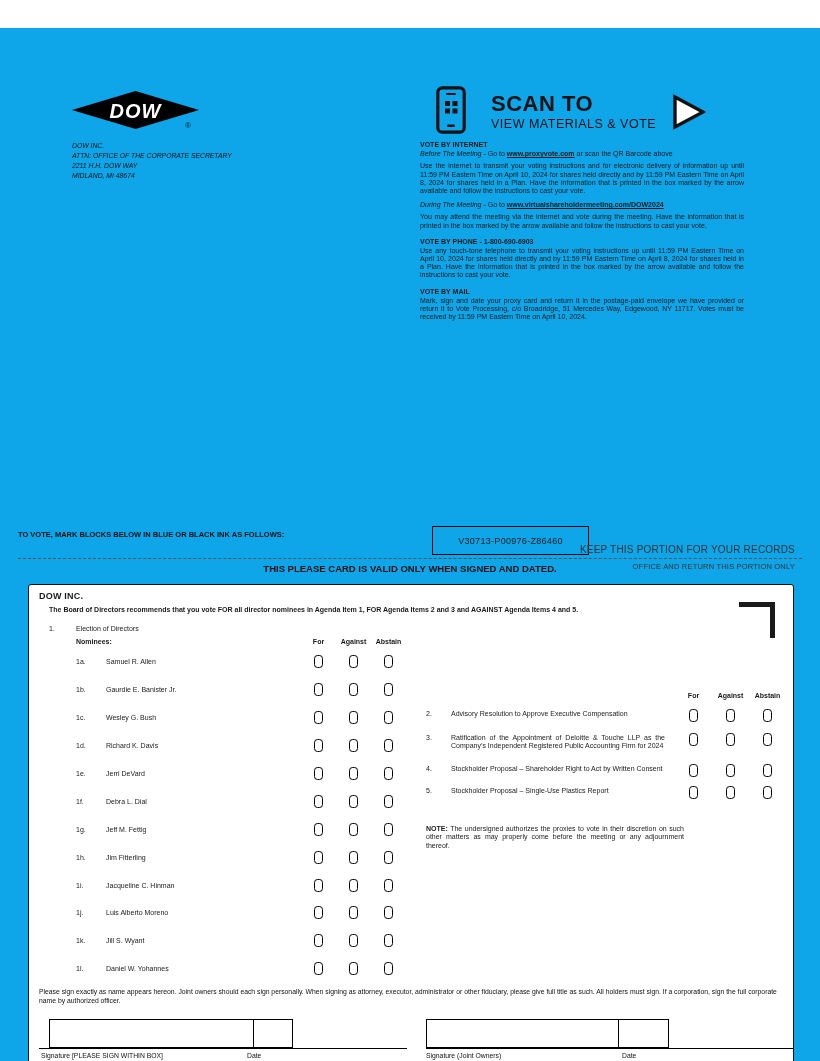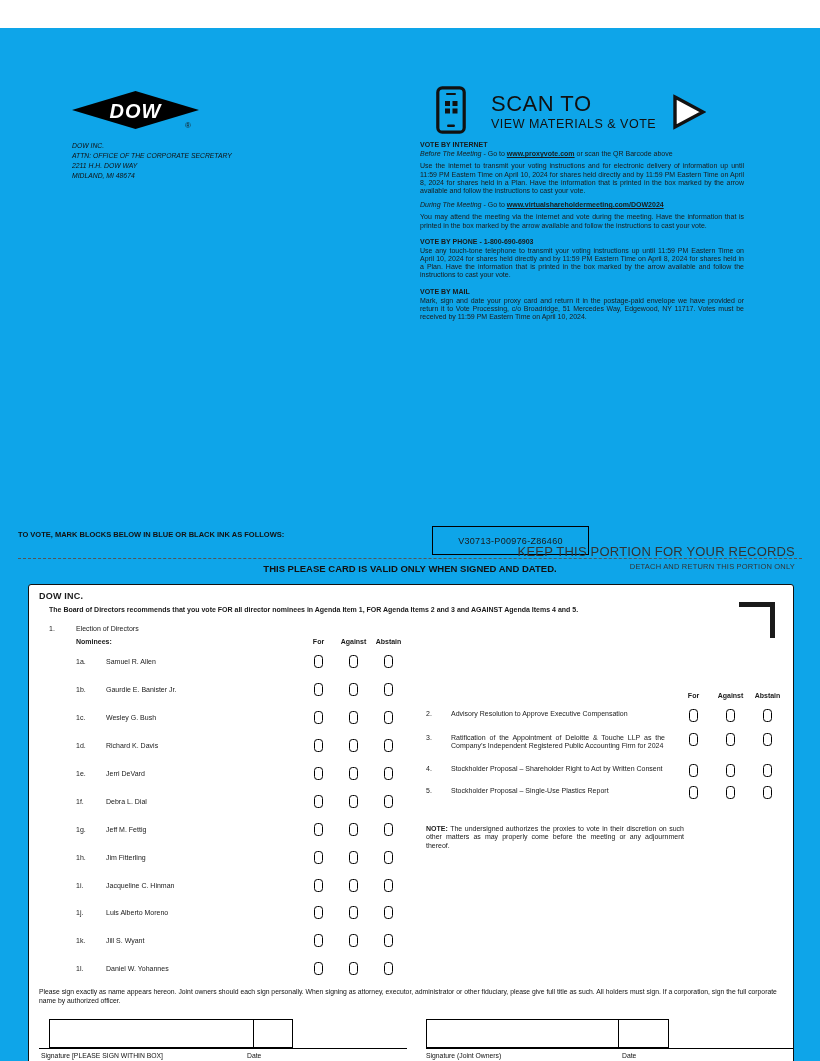--- a/index.html
+++ b/index.html
@@ -7,40 +7,40 @@
   body { font-family:"Liberation Sans", sans-serif; color:#1a1a1a; }
   .page { position:relative; width:820px; height:1061px; background:#0ea5e9; overflow:hidden;margin-top:28px; }
 
   
   .logo { position:absolute; left:72px; top:63px; width:145px; }
   .logo .reg { position:absolute; left:113px; top:30px; font-size:8px; }
   .address { position:absolute; left:72px; top:113px; font-size:6.8px; font-style:italic; line-height:1.45; color:#111; }
 
   .scan { position:absolute; left:436px; top:58px; display:flex; align-items:center; }
   .scan-text { margin-left:25px; }
-  .scan-title { font-size:22px; font-weight:normal; letter-spacing:.5px; line-height:1; color:#111; }
+  .scan-title { font-size:22px; font-weight:bold; letter-spacing:.5px; line-height:1; color:#111; }
   .scan-sub { font-size:12.5px; font-weight:normal; letter-spacing:.5px; margin-top:2px; color:#111; }
   .tri-icon { margin-left:16px; display:inline-flex; }
 
   
   .instructions { position:absolute; left:420px; top:113px; width:324px; font-size:7px; line-height:1.17; color:#1a1a1a; }
   .ins-h { font-weight:bold; }
   .ins-p { margin-top:4px; text-align:justify; }
   .ins-line { margin-top:1px; }
   .sp6 { margin-top:6px; }
   .sp8 { margin-top:8px; }
   .tight { margin-top:1px; }
   .ital { font-style:italic; }
   .lnk { font-weight:bold; text-decoration:underline; color:inherit; cursor:pointer; }
 
   
   .mark-instruction { position:absolute; left:18px; top:502px; font-size:7.5px; font-weight:bold; color:#111; }
   .control-box { position:absolute; left:432px; top:498px; width:157px; height:29px; border:1.2px solid #000;
                  display:flex; align-items:center; justify-content:center; font-size:9px; letter-spacing:.3px;text-align:right; }
-  .keep-text { position:absolute; right:25px; top:516px; font-size:13px; color:#333; letter-spacing:.2px; }
+  .keep-text { position:absolute; right:25px; top:516px; font-size:10px; color:#333; letter-spacing:.2px; }
   .dashed { position:absolute; left:18px; right:18px; top:530px; border-top:1.6px dashed #555; height:0; }
   .valid-text { position:absolute; left:0; top:535px; width:100%; text-align:center; font-weight:bold; font-size:9.5px; color:#111; }
   .detach-text { position:absolute; right:25px; top:534px; font-size:7.5px; color:#333; letter-spacing:.2px; }
 
   
   .card { position:absolute; left:28px; top:556px; width:766px; height:484px; border:1.6px solid #111; border-radius:3px; background:#fff; }
   .company { position:absolute; left:10px; top:6px; font-size:9px; font-weight:bold; letter-spacing:.2px; }
   .recommendation { position:absolute; left:20px; top:21px; width:700px; font-size:7px; font-weight:bold; }
   .corner { position:absolute; top:17px; right:18px; width:36px; height:36px; border-top:5px solid #1a1a1a; border-right:5px solid #1a1a1a; }
   .item1 { position:absolute; left:20px; top:40px; font-size:7px; display:flex; }
@@ -145,21 +145,21 @@
     <div class="ins-p tight">Mark, sign and date your proxy card and return it in the postage-paid envelope we have provided or return it to Vote Processing, c/o Broadridge, 51 Mercedes Way, Edgewood, NY 11717. Votes must be received by 11:59 PM Eastern Time on April 10, 2024.</div>
   </div>
 
   <div class="mark-instruction">TO VOTE, MARK BLOCKS BELOW IN BLUE OR BLACK INK AS FOLLOWS:</div>
   <div class="control-box">
     <span>V30713-P00976-Z86460</span>
   </div>
   <div class="keep-text">KEEP THIS PORTION FOR YOUR RECORDS</div>
   <div class="dashed"></div>
   <div class="valid-text">THIS PLEASE CARD IS VALID ONLY WHEN SIGNED AND DATED.</div>
-  <div class="detach-text">DETACH AND RETURN THIS PORTION ONLY</div>
+  <div class="detach-text">OFFICE AND RETURN THIS PORTION ONLY</div>
 
   <div class="card">
 
     <div class="company">DOW INC.</div>
     <div class="recommendation">The Board of Directors recommends that you vote FOR all director nominees in Agenda Item 1, FOR Agenda Items 2 and 3 and AGAINST Agenda Items 4 and 5.</div>
     <div class="corner"></div>
 
     <div class="item1">
       <span class="item1-num">1.</span>
       <span>Election of Directors</span>

